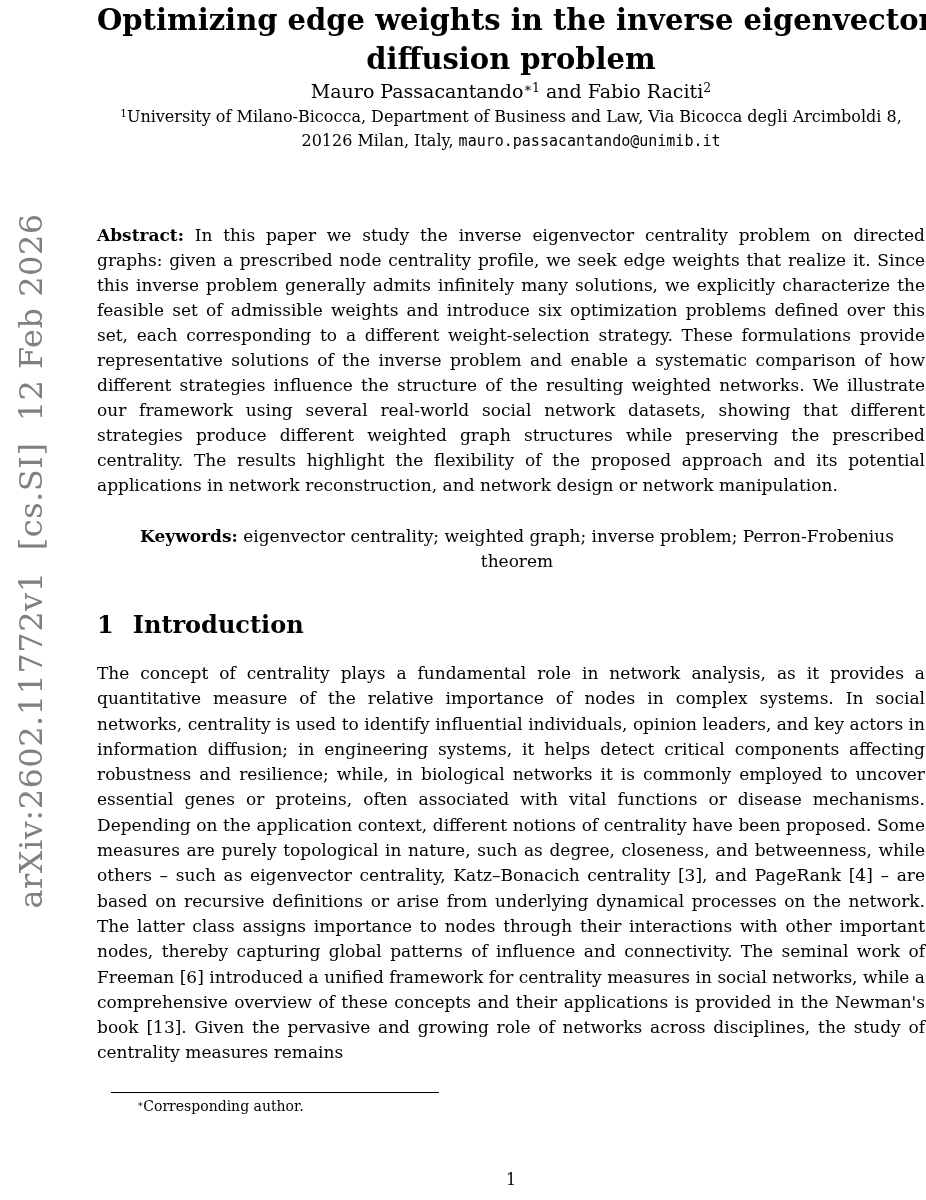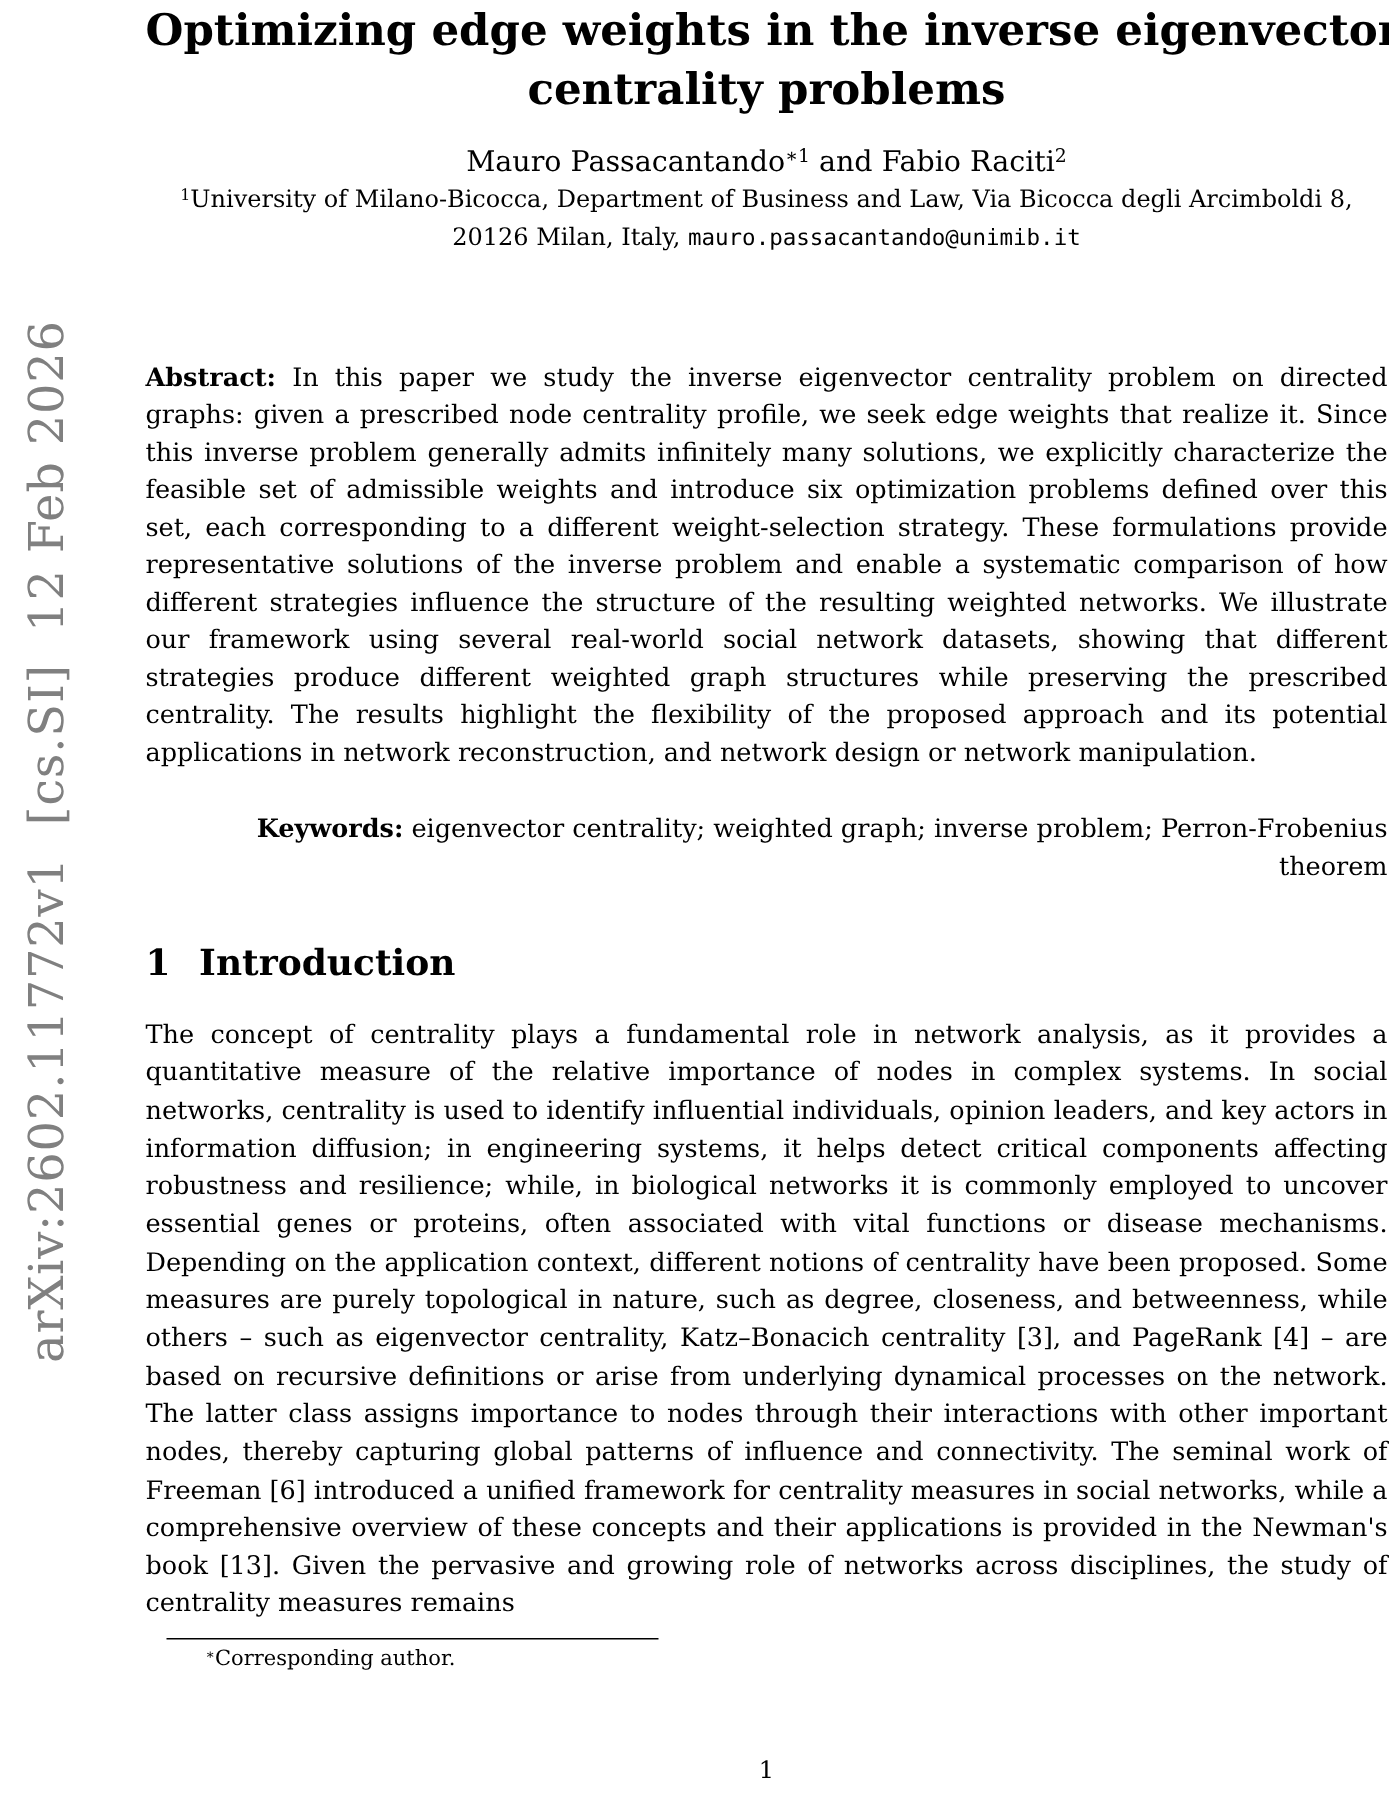--- a/index.html
+++ b/index.html
@@ -35,21 +35,20 @@
   .title {
     margin: 0;
     padding-top: 1px;
     font-size: 29px;
     line-height: 39px;
     font-weight: bold;
     text-align: center;
   }
   .title-line { display: block; white-space: nowrap; }
   .authors {
-    margin-top: 17px;
     font-size: 19px;
     line-height: 24px;
     text-align: center;
   }
   .affiliations {
     font-size: 16px;
     line-height: 22.5px;
     text-align: center;
   }
   .affiliation { margin: 0; }
@@ -66,21 +65,21 @@
   .abstract {
     margin: 71px 0 0 0;
     font-size: 17px;
     line-height: 25px;
     text-align: justify;
   }
   .keywords {
     margin: 26px 0 0 12px;
     font-size: 17px;
     line-height: 25px;
-    text-align: right;
+    text-align: center;
   }
   .bold { font-weight: bold; }
   .section-heading {
     margin: 34px 0 0 0;
     font-size: 24px;
     line-height: 33px;
     font-weight: bold;
     text-align: left;
   }
   .section-number { margin-right: 19px; }
@@ -122,21 +121,21 @@
 <body>
 
 <div class="page">
 
   <div class="watermark">arXiv:2602.11772v1  [cs.SI]  12 Feb 2026</div>
 
   <main class="content">
 
     <h1 class="title">
       <span class="title-line">Optimizing edge weights in the inverse eigenvector</span>
-      <span class="title-line">centrality problems</span>
+      <span class="title-line">diffusion problem</span>
     </h1>
 
     <div class="authors"><span>Mauro Passacantando</span><sup class="sm">∗1</sup><span> and </span><span>Fabio Raciti</span><sup class="sm">2</sup></div>
 
     <div class="affiliations">
       <p class="affiliation"><sup class="sm">1</sup><span>University of Milano-Bicocca, Department of Business and Law, Via Bicocca degli Arcimboldi 8, 20126 Milan, Italy,</span>
         <span class="mono">mauro.passacantando@unimib.it</span></p>
     </div>
 
     <p class="abstract"><span class="bold">Abstract:</span>

